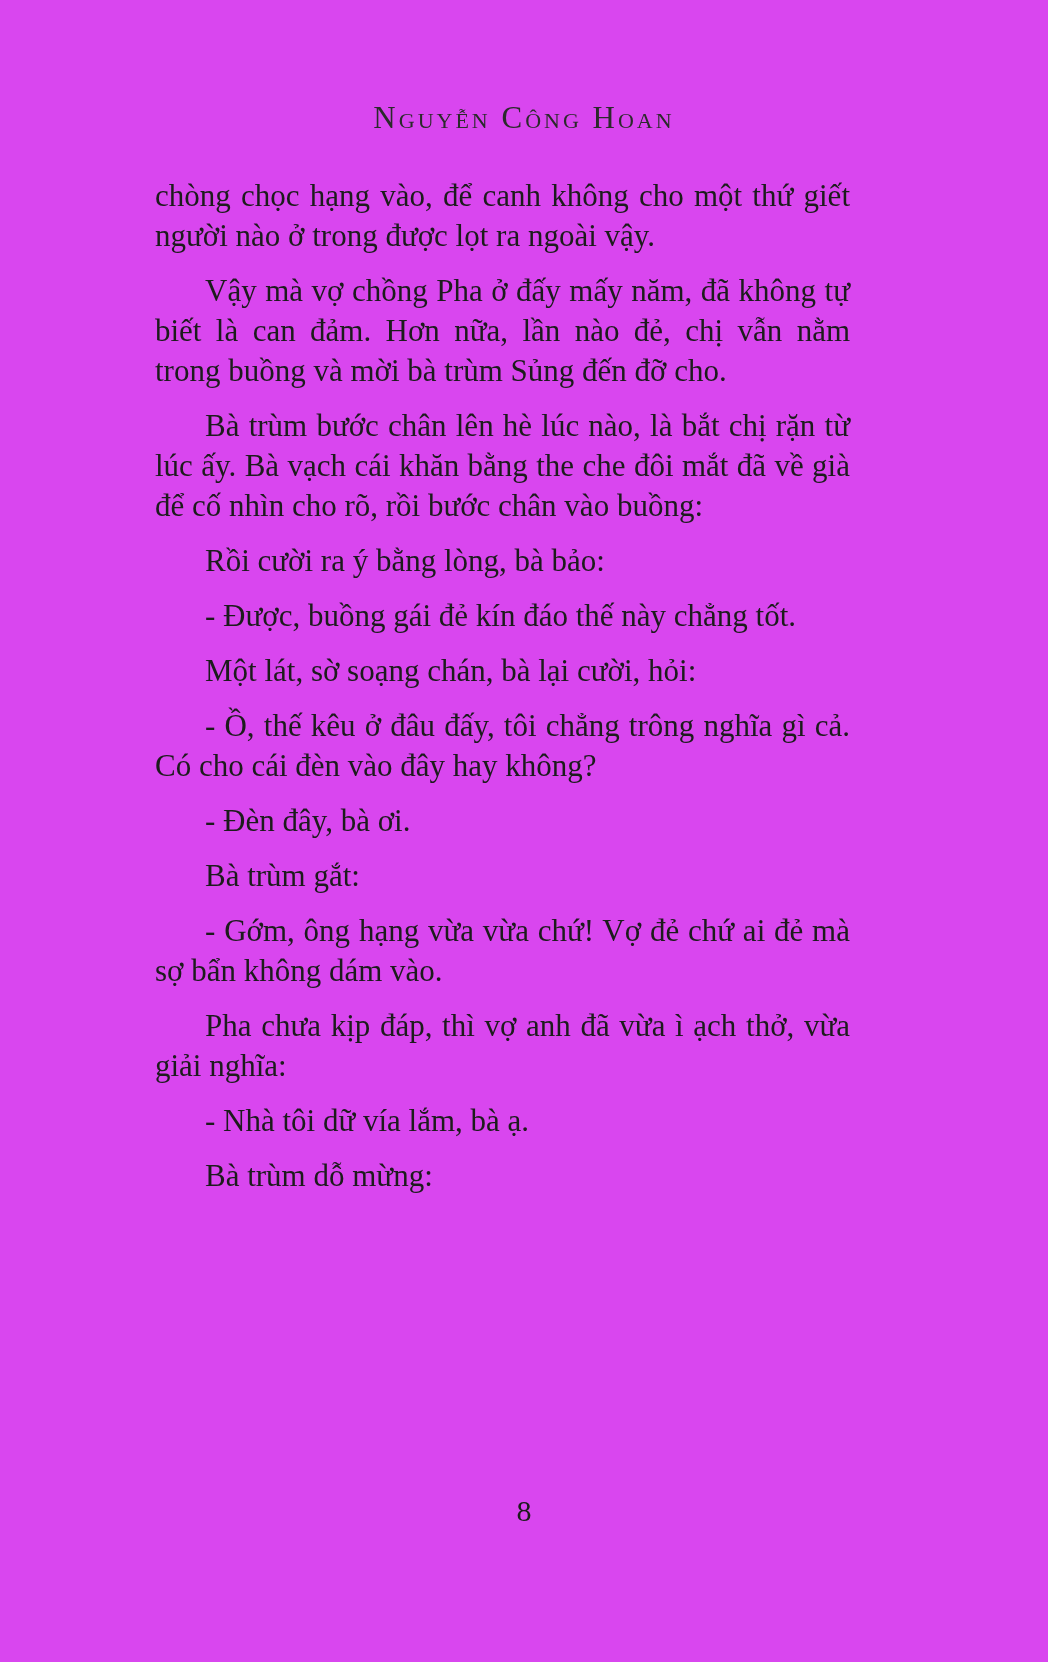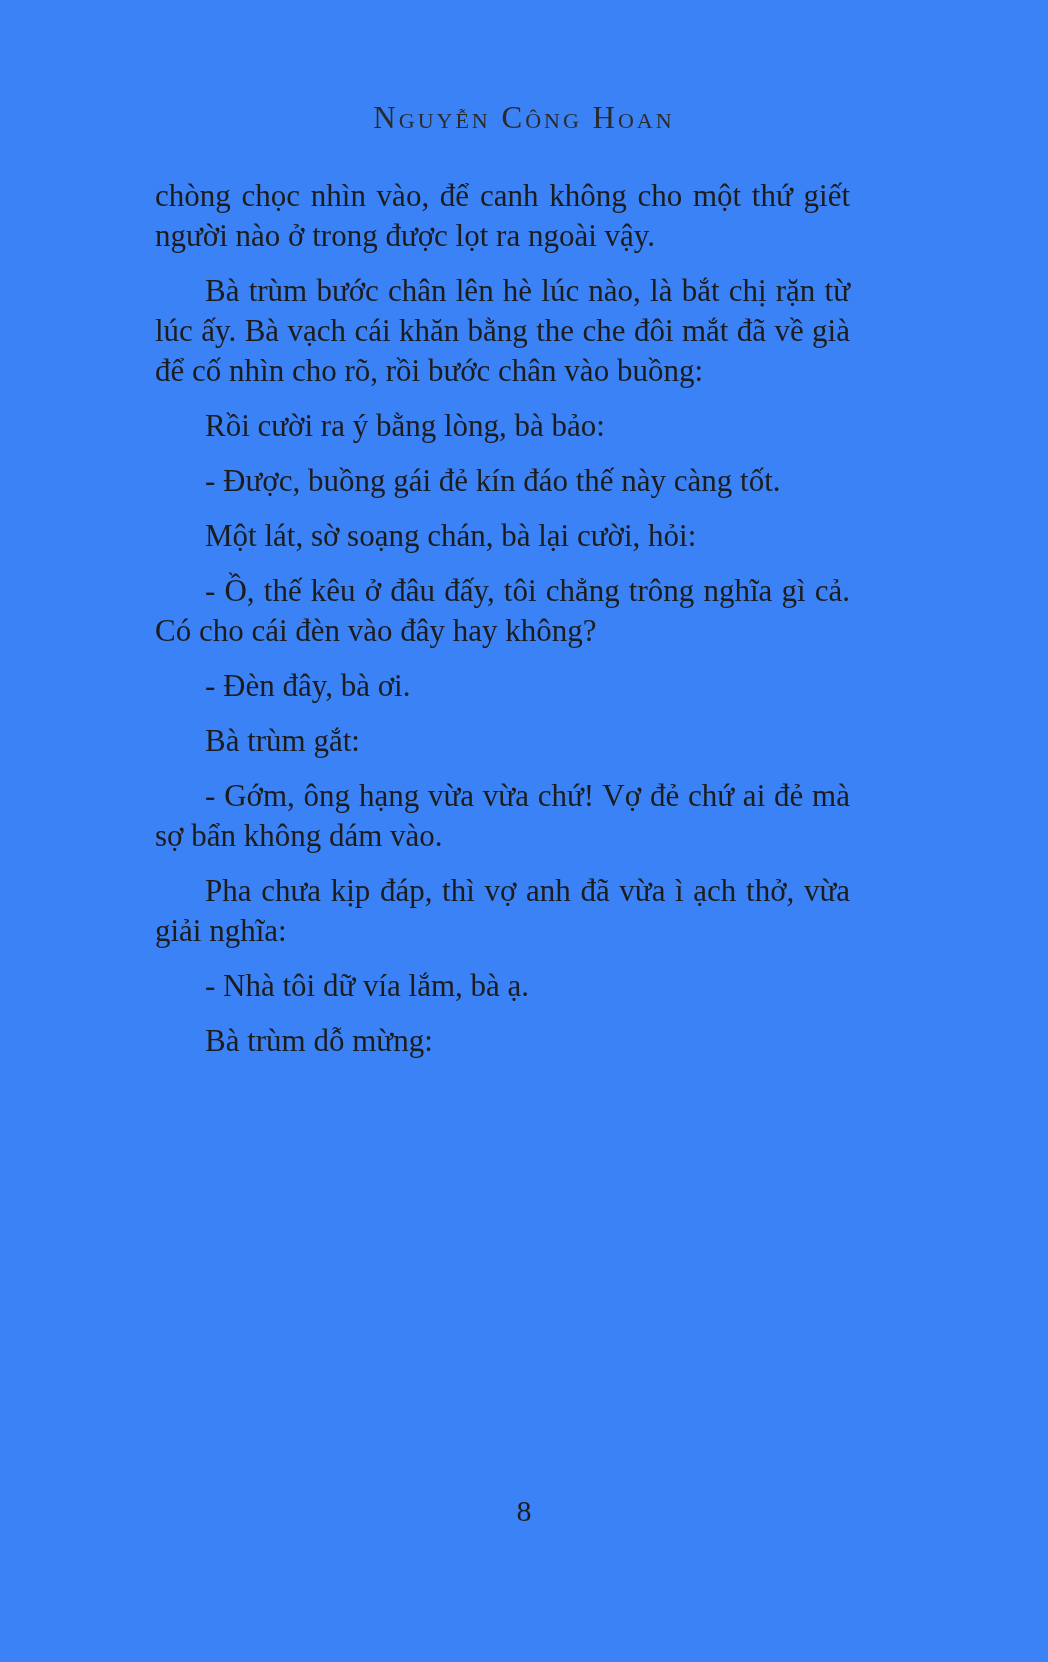--- a/index.html
+++ b/index.html
@@ -4,21 +4,21 @@
 <style>
   html, body {
     margin: 0;
     padding: 0;
     background: #ffffff;
   }
   .page {
     position: relative;
     width: 1048px;
     height: 1662px;
-    background: #3b82f6;
+    background: #d946ef;
     font-family: "Liberation Serif", "DejaVu Serif", serif;
     color: #1c1c1c;
     overflow: hidden;
   }
   .running-header {
     position: absolute;
     top: 100px;
     left: 0;
     right: 0;
     text-align: center;
@@ -54,24 +54,25 @@
   }
 </style>
 </head>
 <body>
 
 <div class="page">
 
   <div class="running-header">Nguyễn Công Hoan</div>
 
   <div class="body-text">
-    <p class="">chòng chọc nhìn vào, để canh không cho một thứ giết người nào ở trong được lọt ra ngoài vậy.</p>
+    <p class="">chòng chọc hạng vào, để canh không cho một thứ giết người nào ở trong được lọt ra ngoài vậy.</p>
+    <p class="indent">Vậy mà vợ chồng Pha ở đấy mấy năm, đã không tự biết là can đảm. Hơn nữa, lần nào đẻ, chị vẫn nằm trong buồng và mời bà trùm Sủng đến đỡ cho.</p>
     <p class="indent">Bà trùm bước chân lên hè lúc nào, là bắt chị rặn từ lúc ấy. Bà vạch cái khăn bằng the che đôi mắt đã về già để cố nhìn cho rõ, rồi bước chân vào buồng:</p>
     <p class="indent">Rồi cười ra ý bằng lòng, bà bảo:</p>
-    <p class="indent">- Được, buồng gái đẻ kín đáo thế này càng tốt.</p>
+    <p class="indent">- Được, buồng gái đẻ kín đáo thế này chẳng tốt.</p>
     <p class="indent">Một lát, sờ soạng chán, bà lại cười, hỏi:</p>
     <p class="indent">- Ồ, thế kêu ở đâu đấy, tôi chẳng trông nghĩa gì cả. Có cho cái đèn vào đây hay không?</p>
     <p class="indent">- Đèn đây, bà ơi.</p>
     <p class="indent">Bà trùm gắt:</p>
     <p class="indent">- Gớm, ông hạng vừa vừa chứ! Vợ đẻ chứ ai đẻ mà sợ bẩn không dám vào.</p>
     <p class="indent">Pha chưa kịp đáp, thì vợ anh đã vừa ì ạch thở, vừa giải nghĩa:</p>
     <p class="indent">- Nhà tôi dữ vía lắm, bà ạ.</p>
     <p class="indent">Bà trùm dỗ mừng:</p>
   </div>
 

